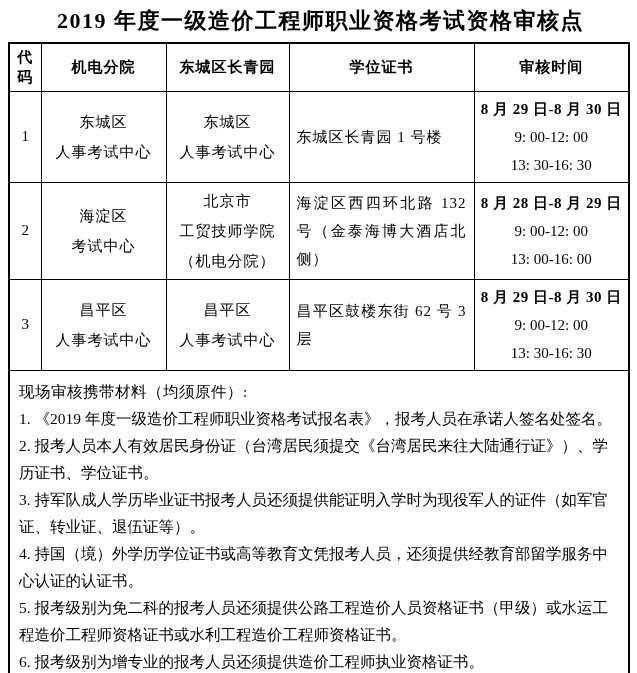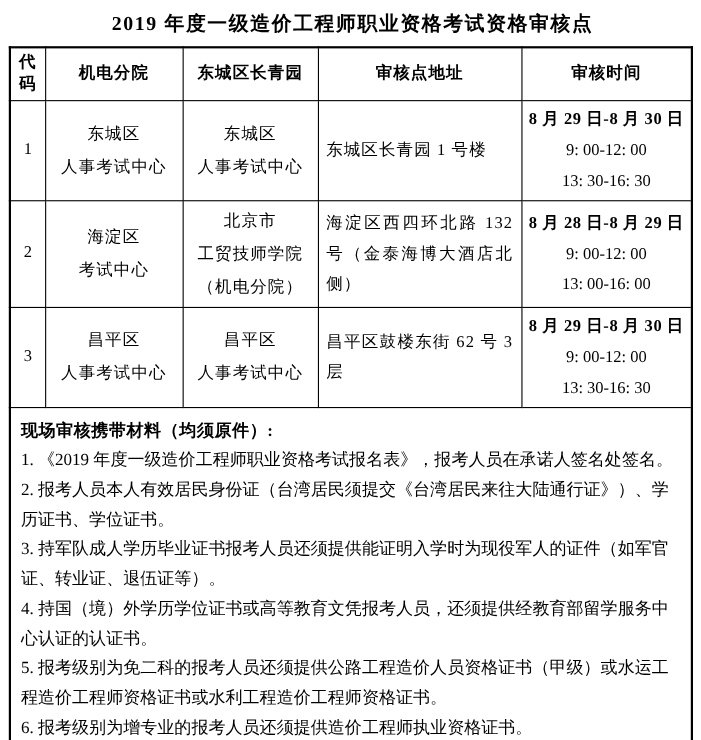--- a/index.html
+++ b/index.html
@@ -14,21 +14,21 @@
   }
   .page {
     position: relative;
     width: 637px;
     height: 673px;
     overflow: hidden;
   }
   .doc-title {
     margin: 8px 0 0 4px;
     text-align: center;
-    font-size: 18px;
+    font-size: 22px;
     font-weight: bold;
     letter-spacing: 1.5px;
     line-height: 26px;
   }
   table.review-table {
     border-collapse: collapse;
     table-layout: fixed;
     margin: 8px 0 0 8px;
     width: 620px;
     border: 2px solid #000;
@@ -65,21 +65,21 @@
     height: 295px;
     text-align: left;
     vertical-align: top;
     padding: 7px 9px 4px 9px;
   }
   .notes-cell p {
     margin: 0;
     font-size: 15.5px;
     line-height: 27px;
   }
-  .notes-heading { font-weight: bold; letter-spacing: 0.5px; }
+  .notes-heading { font-weight: normal; letter-spacing: 0.5px; }
 </style>
 </head>
 <body>
 
 <div class="page">
 
   <h1 class="doc-title">2019 年度一级造价工程师职业资格考试资格审核点</h1>
 
   <table class="review-table">
     <colgroup>
@@ -87,21 +87,21 @@
       <col style="width:125px">
       <col style="width:123px">
       <col style="width:185px">
       <col style="width:155px">
     </colgroup>
     <thead>
       <tr>
         <th>代码</th>
         <th>机电分院</th>
         <th>东城区长青园</th>
-        <th>审核点地址</th>
+        <th>学位证书</th>
         <th>审核时间</th>
       </tr>
     </thead>
     <tbody>
       <tr class="data-row">
         <td class="cell-code">1</td>
         <td class="cell-unit multiline">东城区
 人事考试中心</td>
         <td class="cell-site multiline">东城区
 人事考试中心</td>

